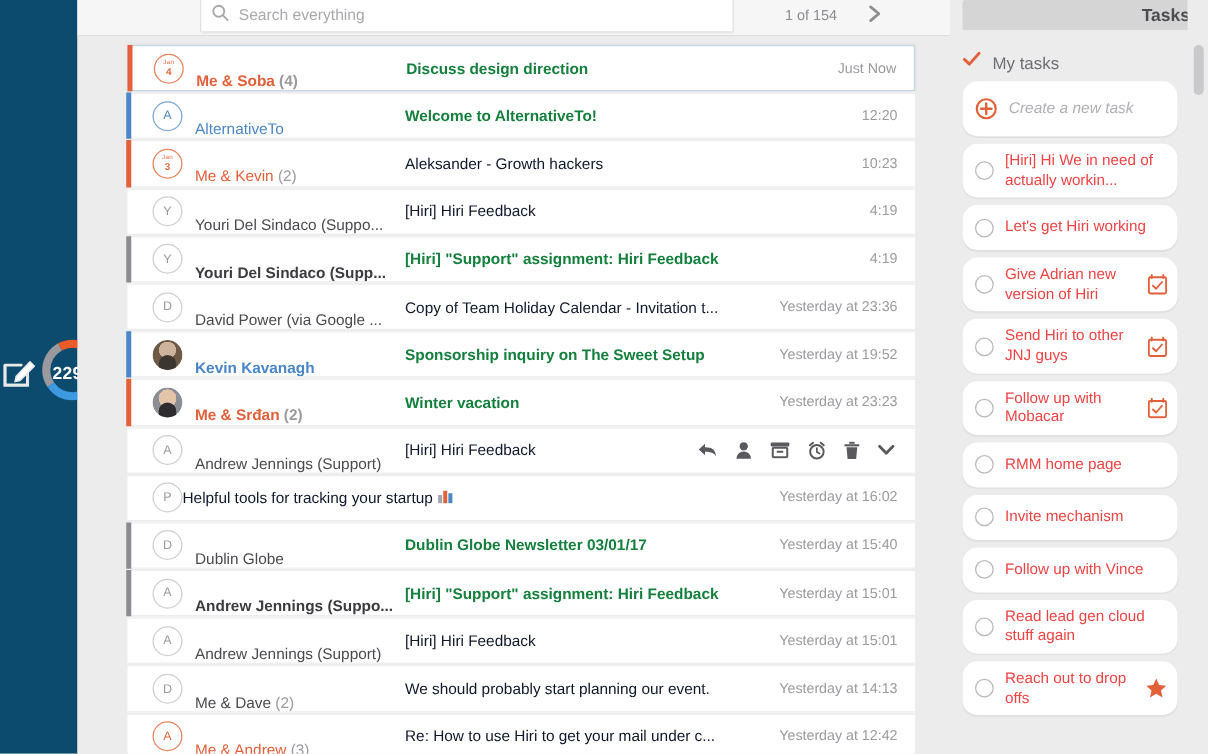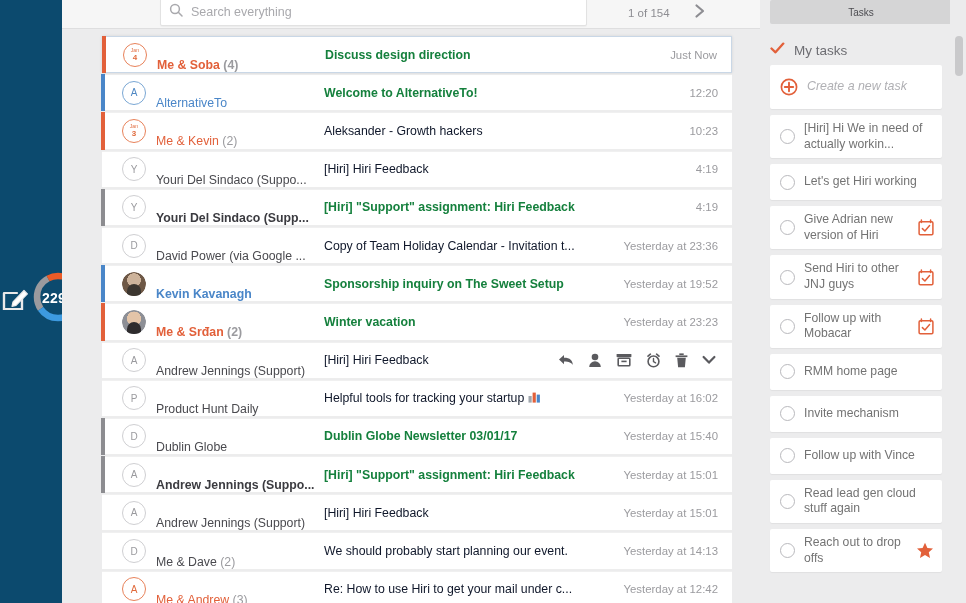--- a/index.html
+++ b/index.html
@@ -121,37 +121,37 @@
   .grip i { width: 1.5px; height: 14px; background: #e3e3e4; display:block; }
 
   
   .tasks {
     position: relative; width: 206px; flex: 0 0 206px; height: 603px;
     background: #ececed;
   }
   .taskhead {
     position: absolute; left: 10px; top: 0; width: 182px; height: 24px;
     background: #d5d5d6; border-radius: 2px;
-    display: flex; align-items: center; justify-content: center;
-    color: #4c4c51; font-size: 10px;
+    display: flex; align-items: center; justify-content: flex-end;
+    color: #4c4c51; font-size: 14px; font-weight: bold;
   }
   .mytasks { position: absolute; left: 10px; top: 41px; display: flex; align-items: center; gap: 9px; }
   .mytasks .lbl { color: #6d6d72; font-size: 13.5px; }
   .tasklist { position: absolute; left: 10px; top: 65px; right: 24px; bottom: 0; }
   .task {
-    background: #fff; border-radius: 2px; margin-bottom: 6px;
+    background: #fff; border-radius: 12px; margin-bottom: 6px;
     display: flex; align-items: center; min-height: 36px; padding: 6px 8px 6px 10px;
     box-shadow: 0 1px 1px rgba(0,0,0,.05);
   }
   .task.new { min-height: 44px; }
   .circle {
     width: 15px; height: 15px; border-radius: 50%; border: 1.6px solid #b9b9bd;
     flex: 0 0 15px; margin-right: 9px;
   }
-  .task .txt { font-size: 12.2px; color: #737373; line-height: 1.28; flex: 1 1 auto; }
+  .task .txt { font-size: 12.2px; color: #ef4444; line-height: 1.28; flex: 1 1 auto; }
   .task.new .txt { color: #b0b0b4; font-style: italic; font-size: 12.4px; }
   .badge { flex: 0 0 auto; margin-left: 6px; display: flex; align-items: center; }
 
   
   .rail { position: absolute; right: 0; top: 0; width: 16px; height: 603px; background: #ececed; }
   .rail .sb { position: absolute; right: 3px; top: 36px; width: 8px; height: 40px;
               background: #c9c9cb; border-radius: 4px; }
 </style>
 </head>
 <body>
@@ -386,21 +386,20 @@
             <span>
               <svg width="14" height="10" viewBox="0 0 14 10">
                 <path d="M1.6 2 L7 7.6 L12.4 2" fill="none" stroke="#5a5a5e" stroke-width="2.2" stroke-linecap="round" stroke-linejoin="round"></path>
               </svg>
             </span>
           </div>
         </div>
         <div class="row">
           <div class="bar" style="background: transparent;"></div>
           <div class="avatar grey">P</div>
-          <div class="sender"><span>Product Hunt Daily</span></div>
           <div class="subject">Helpful tools for tracking your startup <span style="vertical-align:-1px;display:inline-block"><svg width="13" height="12" viewBox="0 0 13 12">
                 <rect x="0.5" y="5" width="3.2" height="6.6" fill="#9fa6ad"></rect>
                 <rect x="4.6" y="1.6" width="3.2" height="10" fill="#e2603a"></rect>
                 <rect x="8.7" y="3.6" width="3.2" height="8" fill="#4a86c8"></rect>
               </svg></span></div>
           <div class="time">Yesterday at 16:02</div>
         </div>
         <div class="row">
           <div class="bar" style="background: rgb(140, 140, 144);"></div>
           <div class="avatar grey">D</div>

